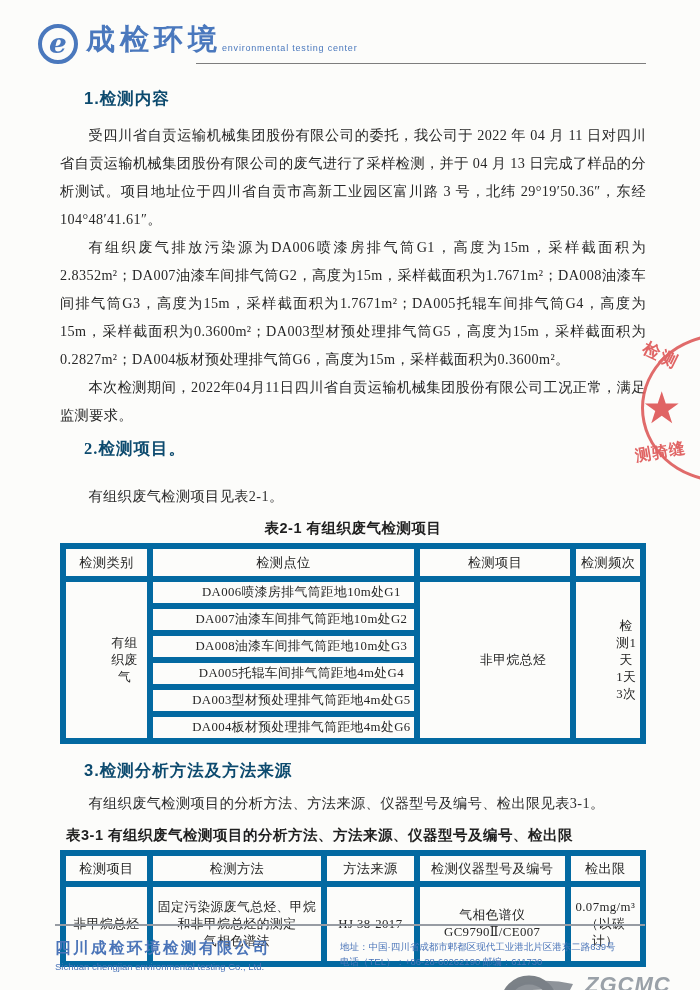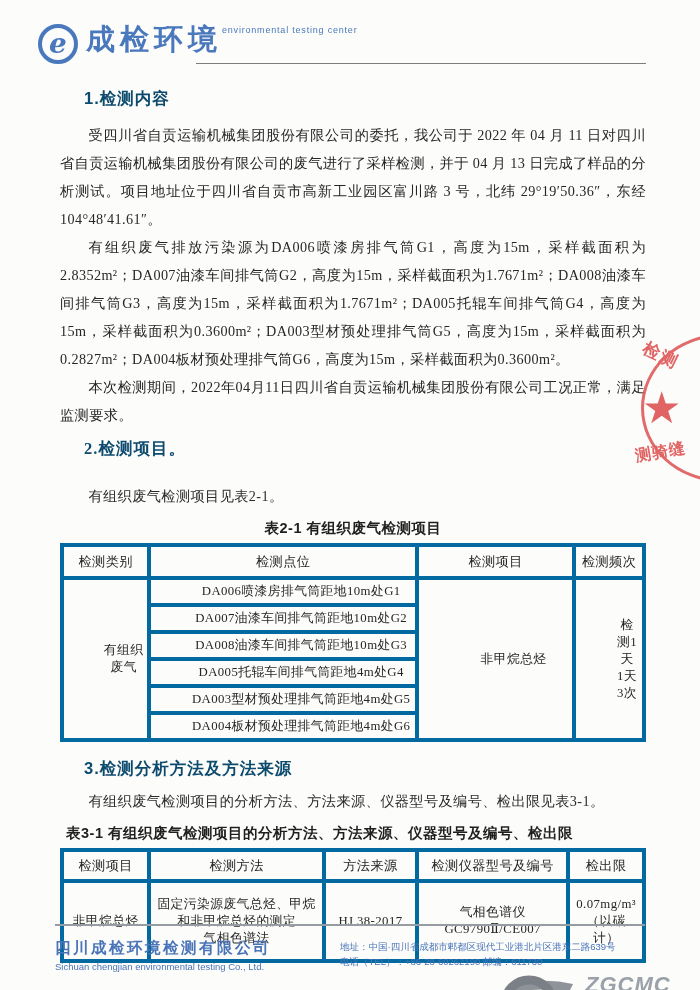--- a/index.html
+++ b/index.html
@@ -18,21 +18,21 @@
     color:#4a78bd; font-family:"DejaVu Serif",serif; font-style:italic; font-weight:bold;
     font-size:28px; line-height:32px; text-align:center; margin-right:8px;
   }
   .logo-text { display:flex; }
   .logo-cn {
     color:#4a78bd; font-family:"Liberation Sans","DejaVu Sans",sans-serif;
     font-weight:bold; font-size:29px; line-height:30px; letter-spacing:5px;
   }
   .logo-en {
     color:#4a78bd; font-family:"Liberation Sans",sans-serif;
-    font-size:9px; letter-spacing:0.8px; margin-top:1px;
+    font-size:9px; letter-spacing:0.8px; margin-top:19px;
   }
   .doc-number {
     position:absolute; left:362px; top:38px; font-size:13.5px; color:#1e1e1e;
     letter-spacing:0.5px; white-space:nowrap;
   }
   .header-line { position:absolute; left:196px; top:63px; width:450px; height:1px; background:#7d7d7d; }
 
   
   .content { position:absolute; left:60px; top:88px; width:586px; }
   .sec-heading {
@@ -50,21 +50,21 @@
   .tbl-title {
     font-family:"Liberation Sans","DejaVu Sans",sans-serif;
     font-weight:bold; font-size:14.5px; text-align:center; letter-spacing:0.5px;
     margin:10px 0 5px 0; color:#1f1f1f;
   }
   .tbl-title.left { text-align:left; margin-left:6px; }
 
   
   table { border-collapse:collapse; width:100%; table-layout:fixed; }
   td, th {
-    border:4px solid #0369a1; text-align:center; vertical-align:middle;
+    border:6px solid #0369a1; text-align:center; vertical-align:middle;
     font-size:12.8px; font-weight:normal; color:#262626; letter-spacing:0.4px;
     padding:2px 3px; white-space:pre-line; line-height:17px;
   }
   .t2 { border-top:2.5px solid #1f1f1f; border-bottom:2.5px solid #1f1f1f; }
   .t3 { border-top:2.5px solid #1f1f1f; border-bottom:2.5px solid #1f1f1f; }
   .t2 thead th, .t3 thead th { border-bottom:2px solid #1f1f1f; }
   .t2 thead th { height:33px; font-size:13.2px; }
   .t2 tbody td { height:27px;padding-left:39px; }
   .t3 thead th { height:31px; font-size:13.2px; }
   .t3 tbody td { height:80px; }

